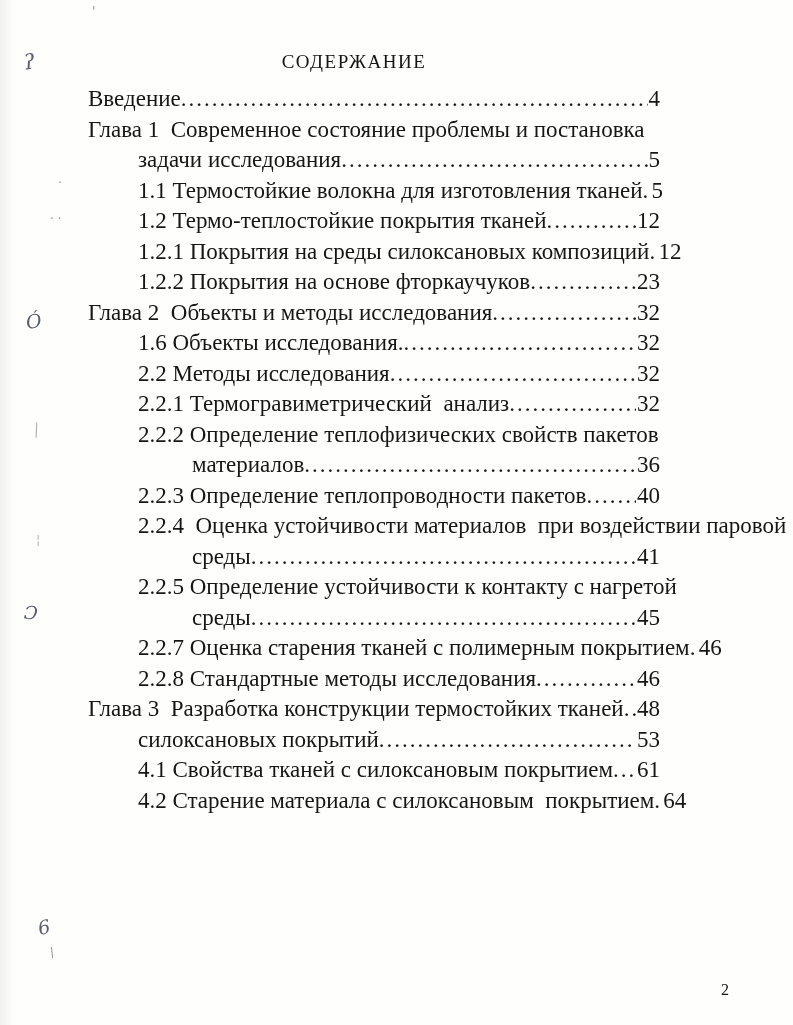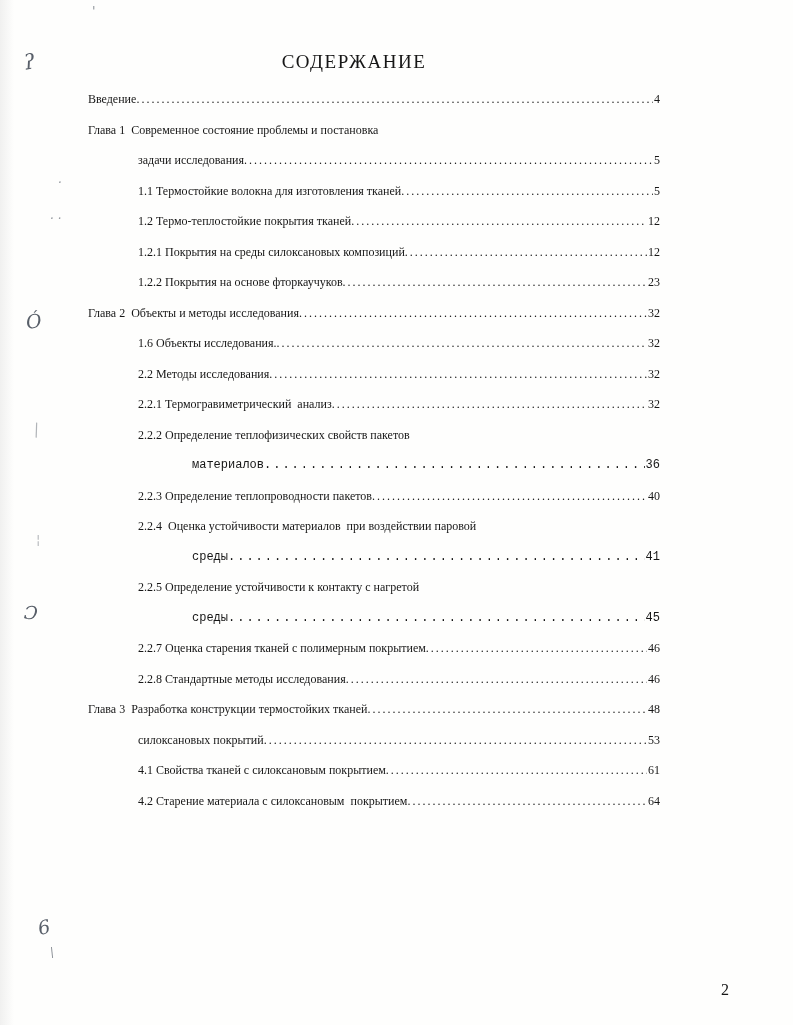--- a/index.html
+++ b/index.html
@@ -39,27 +39,27 @@
   .toc {
     position: absolute;
     left: 88px;
     top: 84px;
     width: 572px;
   }
   .toc-line {
     display: flex;
     align-items: flex-end;
     height: 30.5px;
-    font-size: 12px;
+    font-size: 23px;
     line-height: 30.5px;
     white-space: pre;
   }
   .indent-0 { padding-left: 0; }
   .indent-1 { padding-left: 50px; font-family: Liberation Serif, serif; }
-  .indent-2 { padding-left: 104px; font-family: Liberation Mono, monospace; }
+  .indent-2 { padding-left: 104px; }
   .toc-text {
     white-space: pre;
     flex: 0 0 auto;
   }
   .leader {
     flex: 1 1 auto;
     overflow: hidden;
     white-space: nowrap;
     min-width: 8px;
   }

